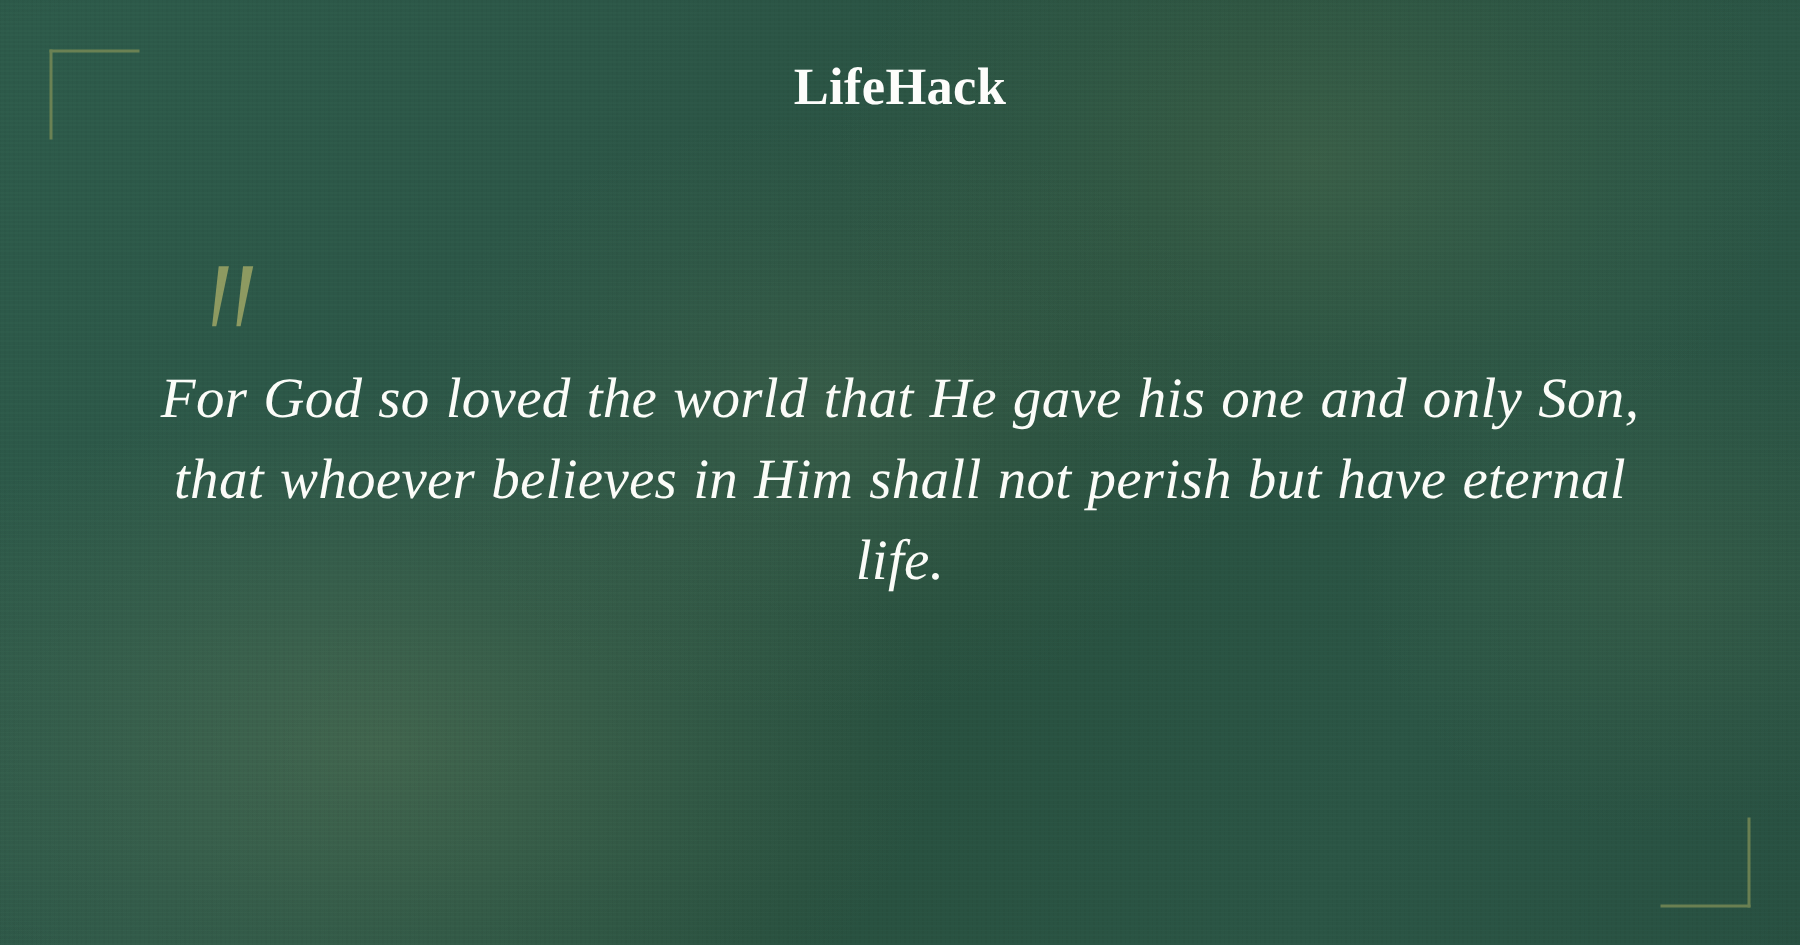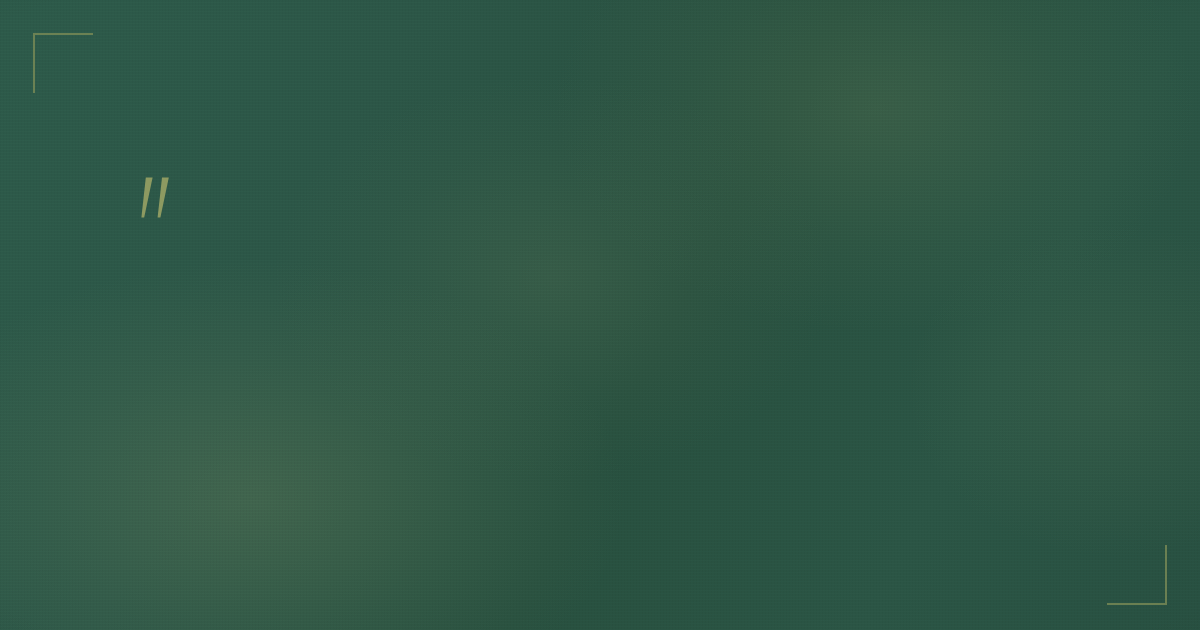--- a/index.html
+++ b/index.html
@@ -124,22 +124,28 @@
 
 <div class="canvas">
 
   <div class="bg-base"></div>
   <div class="bg-vignette"></div>
   <div class="bg-grain"></div>
 
   <div class="corner corner-tl"></div>
   <div class="corner corner-br"></div>
 
+  <div class="brand">
+    <span class="brand-text">LifeHack</span>
+  </div>
 
   <div class="quote-mark">
     <svg viewBox="0 0 48 46" xmlns="http://www.w3.org/2000/svg" aria-hidden="true">
       <path d="M14.8 1.5 L21.6 1.5 L13.2 41.5 L10.4 41.5 Z" fill="#8d9a61"></path>
       <path d="M31.0 1.5 L37.8 1.5 L29.4 41.5 L26.6 41.5 Z" fill="#8d9a61"></path>
     </svg>
   </div>
 
+  <div class="quote-block">
+    <div class="quote-text">For God so loved the world that He gave his one and only Son, that whoever believes in Him shall not perish but have eternal life.</div>
+  </div>
 
 </div>
 
 </body></html>

